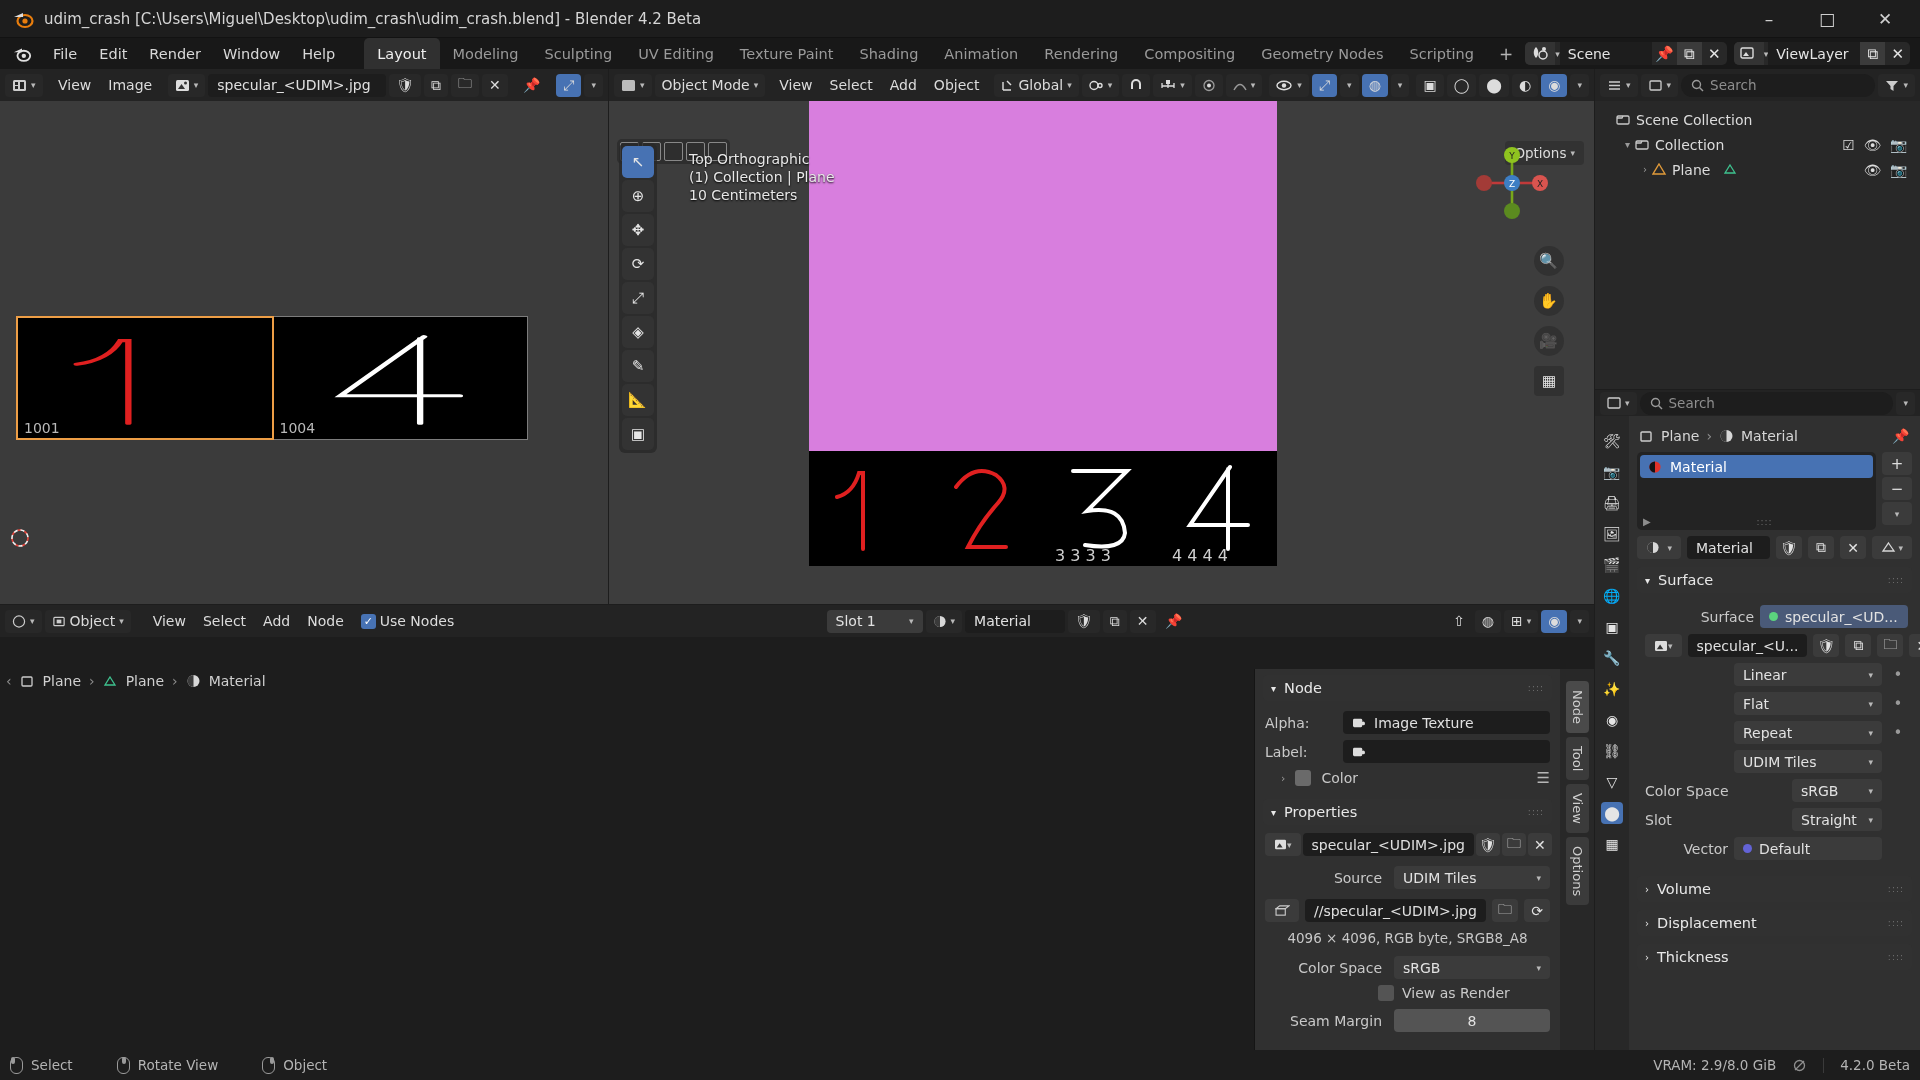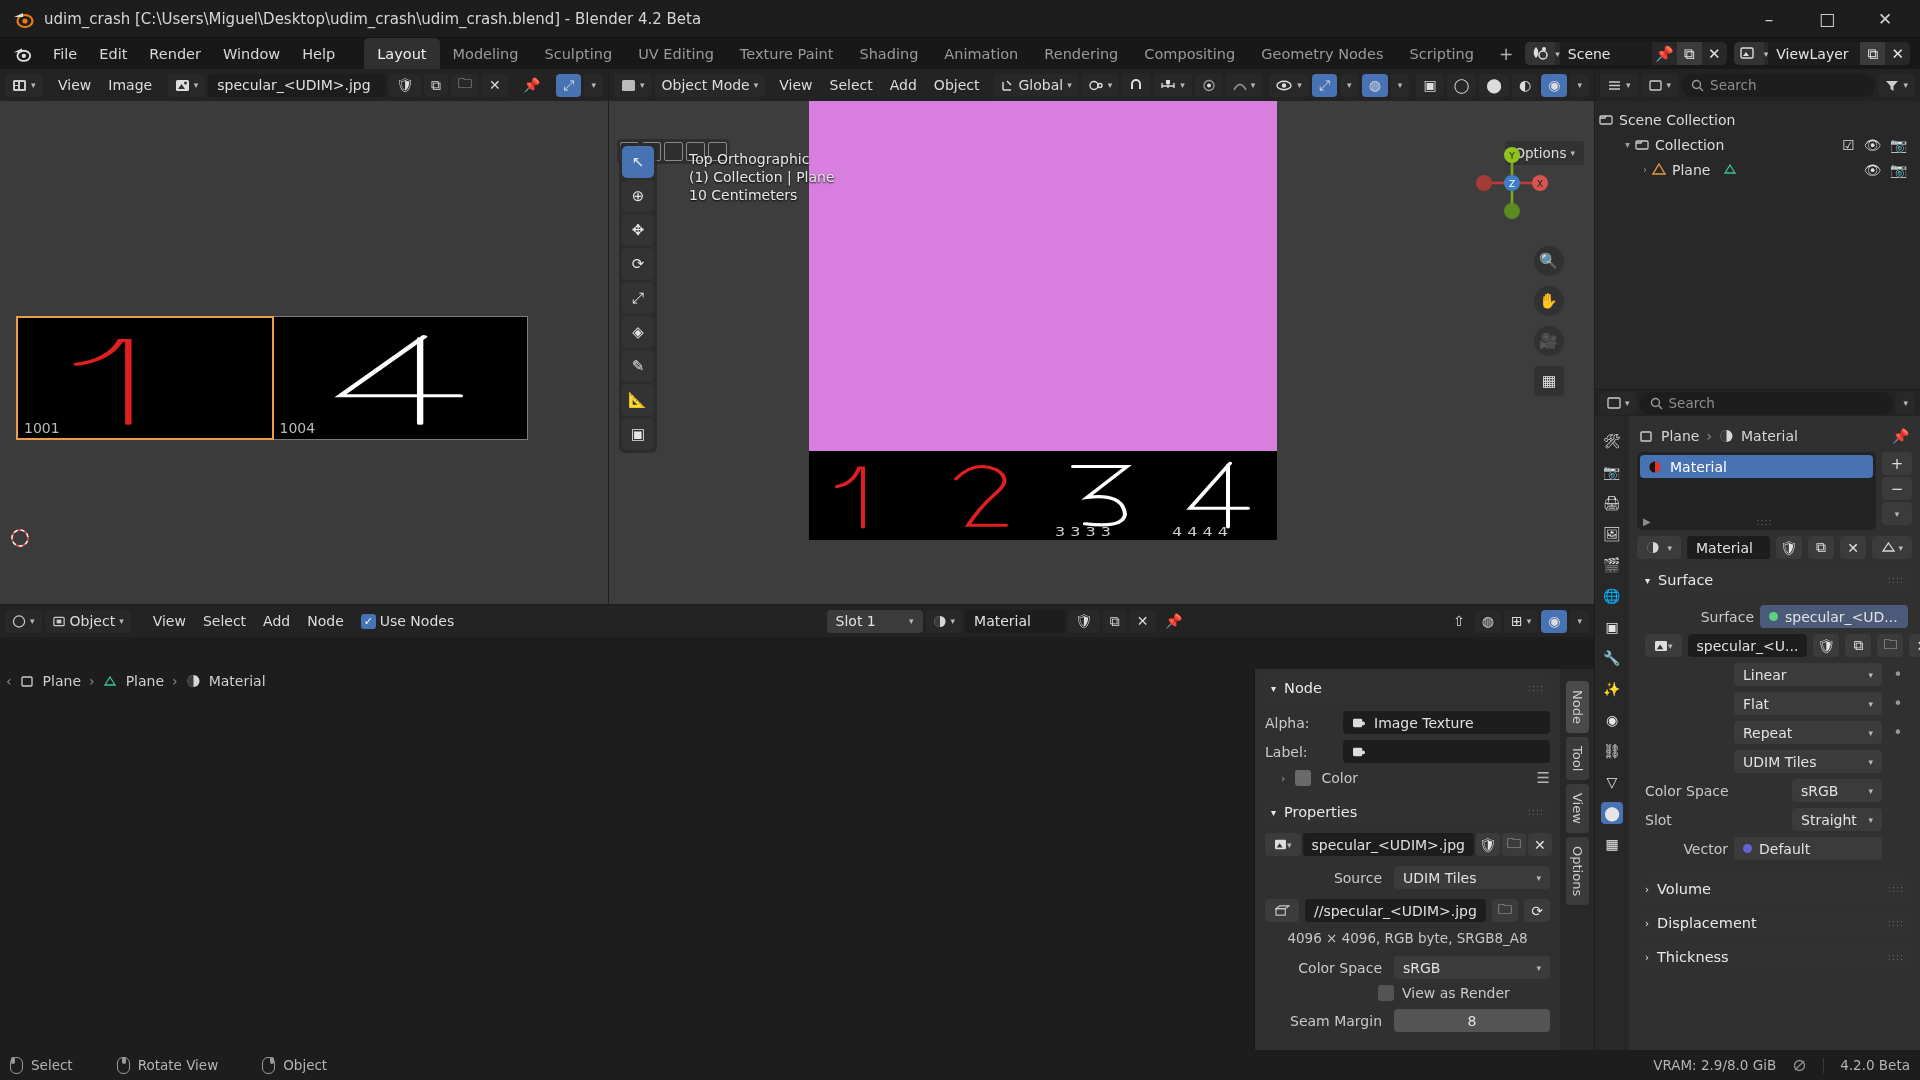--- a/index.html
+++ b/index.html
@@ -51,21 +51,21 @@
   .tile{ flex:1; position:relative; border-right:1px solid #7c7c7c; background:#000; overflow:hidden;}
   .tile:last-child{ border-right:none; }
   .tile.sel{ outline:2px solid #ed9e46; outline-offset:-1px; z-index:3;}
   .tilelab{ position:absolute; left:7px; bottom:3px; font-size:14px; color:#b9b9b9; z-index:4;}
   .cursor2d{ position:absolute; left:8px; top:425px; width:24px;height:24px;}
 
   
   #viewport{ left:609px; top:69px; width:985px; height:535px; background:#3b3b3b;}
   .vpcanvas{ position:absolute; inset:32px 0 0 0; overflow:hidden; background:#3d3d3d;}
   .plane{ position:absolute; left:200px; top:0px; width:468px; height:350px; background:#d87ede;}
-  .texstrip{ position:absolute; left:200px; top:350px; width:468px; height:89px; background:#000;
+  .texstrip{ position:absolute; left:200px; top:350px; width:468px; height:115px; background:#000;
              display:flex;}
   .texcell{ flex:1; position:relative; overflow:hidden;}
   .vpoverlay{ position:absolute; left:80px; top:50px; font-size:14px; color:#e8e8e8; line-height:1.28;
               text-shadow:0 1px 2px #000;}
   .gizmo{ position:absolute; right:40px; top:40px; width:84px; height:84px;}
   .vptools{ position:absolute; left:10px; top:42px; width:38px; background:#282828cc; border-radius:6px;
             padding:3px; display:flex; flex-direction:column; gap:2px;}
   .vptool{ width:32px;height:32px;border-radius:5px;background:#333;display:flex;align-items:center;
            justify-content:center;}
   .vptool.on{ background:#4772b3; }
@@ -468,21 +468,21 @@
         <span>Search</span>
       </span>
       <span class="hbtn box">
         <svg width="14" height="13" viewBox="0 0 14 13">
             <path d="M1 2 H13 L8.5 7 V12 L5.5 10 V7 Z" fill="#ccc"></path>
           </svg>
         <span class="chev">▾</span>
       </span>
     </div>
     <div style="padding-top:6px;">
-      <div class="olrow" style="padding-left:4px;align-items:center;">
+      <div class="olrow" style="padding-left:21px;align-items:center;">
         <svg width="15" height="13" viewBox="0 0 15 13">
             <rect x="1" y="3" width="12" height="8" rx="1.3" fill="none" stroke="#c9c9c9" stroke-width="1.3"></rect>
             <path d="M1 5 H6 L7 3" fill="none" stroke="#c9c9c9" stroke-width="1.3"></path>
           </svg>
         <span>Scene Collection</span>
       </div>
       <div class="olrow" style="padding-left:30px;">
         <span style="color:#999;font-size:10px;">▾</span>
         <svg width="15" height="13" viewBox="0 0 15 13">
             <rect x="1" y="3" width="12" height="8" rx="1.3" fill="none" stroke="#c9c9c9" stroke-width="1.3"></rect>

